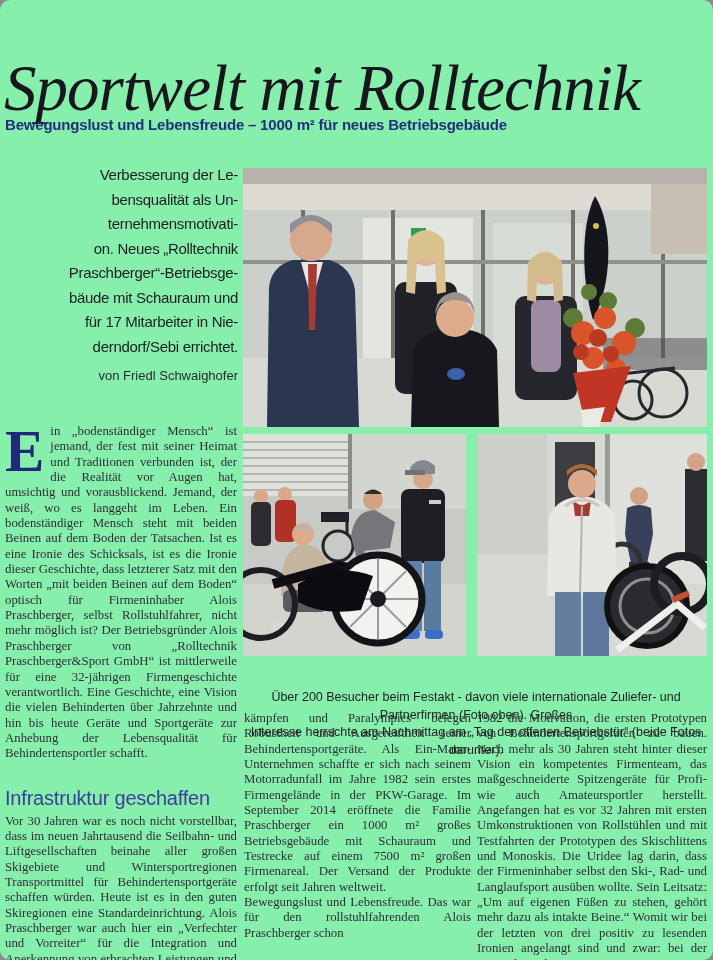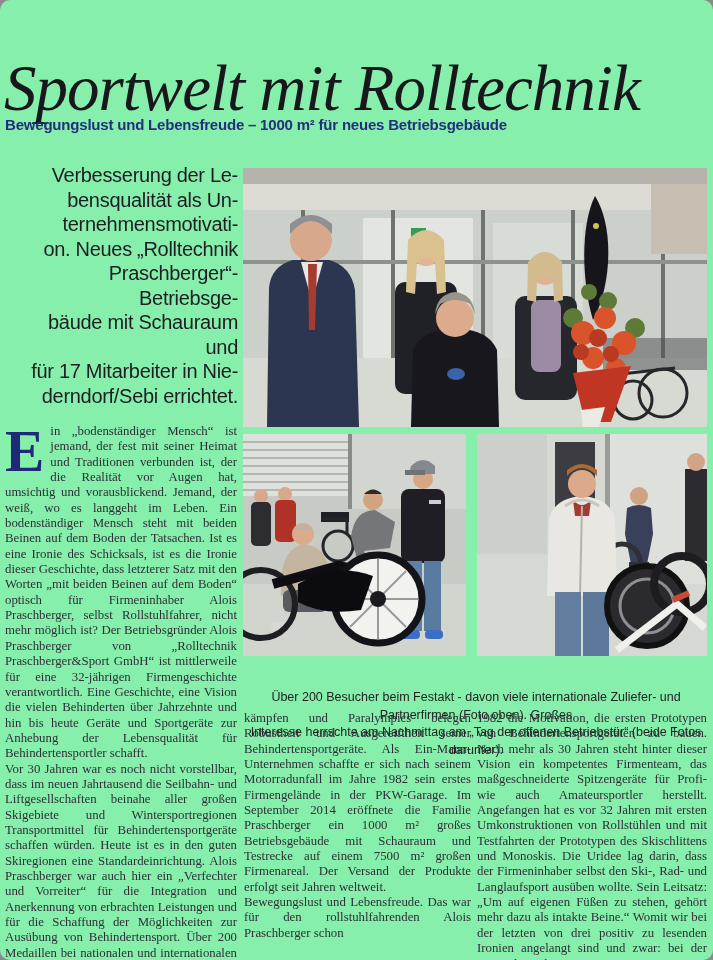--- a/index.html
+++ b/index.html
@@ -6,21 +6,21 @@
   .page{position:relative;width:713px;height:960px;background:#86efac;overflow:hidden;
         font-family:"Liberation Sans",sans-serif;border-radius:10px;}
   
   .title{position:absolute;left:4px;top:12px;width:706px;
          font-family:"Liberation Serif",serif;font-style:italic;font-weight:400;
          font-size:65px;line-height:1.0;color:#17171c;white-space:nowrap;letter-spacing:-1px;}
   .subtitle{position:absolute;left:5px;top:104px;width:680px;
             font-weight:bold;font-size:15px;color:#232e7d;letter-spacing:-0.2px;}
   
   .intro{position:absolute;left:18px;top:163px;width:220px;text-align:right;
-         font-size:20px;line-height:24.5px;color:#1d1d22;white-space:pre-line;letter-spacing:-0.3px;}
+         font-size:15px;line-height:24.5px;color:#1d1d22;white-space:pre-line;letter-spacing:-0.3px;}
   .byline{position:absolute;left:18px;top:368px;width:220px;text-align:right;
           font-size:13px;color:#2a2a2e;}
   
   .photo{position:absolute;overflow:hidden;background:#c6c8c3;}
   .photo svg{display:block;width:100%;height:100%;}
   .photo-main{left:243px;top:168px;width:464px;height:259px;}
   .photo-l{left:243px;top:434px;width:223px;height:222px;}
   .photo-r{left:477px;top:434px;width:230px;height:222px;}
   .caption{position:absolute;left:245px;top:661px;width:462px;text-align:center;
            font-size:12.5px;line-height:17.5px;color:#222;white-space:pre-line;margin-top:28px;}
@@ -51,20 +51,21 @@
 
   <div class="intro">Verbesserung der Le-
 bensqualität als Un-
 ternehmensmotivati-
 on. Neues „Rolltechnik
 Praschberger“-Betriebsge-
 bäude mit Schauraum und
 für 17 Mitarbeiter in Nie-
 derndorf/Sebi errichtet.
 </div>
+  <div class="byline">von Friedl Schwaighofer</div>
 
   <div class="photo photo-main">
     <svg viewBox="0 0 464 259" preserveAspectRatio="none" aria-hidden="true">
       <rect width="464" height="259" fill="#c2c4bf"></rect>
       <rect width="464" height="16" fill="#b7b3ac"></rect>
       <rect y="16" width="464" height="26" fill="#dedbd4"></rect>
       <rect y="42" width="464" height="148" fill="#ccd0ca"></rect>
       <rect x="120" y="50" width="110" height="140" fill="#e3e6e0"></rect>
       <rect x="250" y="55" width="90" height="135" fill="#d8dcd6"></rect>
       <g stroke="#70736c" stroke-width="4">
@@ -227,20 +228,21 @@
       <path d="M140 216 L200 170 L228 194" stroke="#efefec" stroke-width="7" fill="none"></path>
       <path d="M196 166 L212 159" stroke="#c84b33" stroke-width="6"></path>
     </svg>
   </div>
 
   <div class="caption">Über 200 Besucher beim Festakt - davon viele internationale Zuliefer- und Partnerfirmen (Foto oben). Großes
 Interesse herrschte am Nachmittag am „Tag der offenen Betriebstür“ (beide Fotos darunter).</div>
 
   <div class="col col-left">
     <p><span class="dropcap">E</span><span>in „bodenständiger Mensch“ ist jemand, der fest mit seiner Heimat und Traditionen verbunden ist, der die Realität vor Augen hat, umsichtig und vorausblickend. Jemand, der weiß, wo es langgeht im Leben. Ein bodenständiger Mensch steht mit beiden Beinen auf dem Boden der Tatsachen. Ist es eine Ironie des Schicksals, ist es die Ironie dieser Geschichte, dass letzterer Satz mit den Worten „mit beiden Beinen auf dem Boden“ optisch für Firmeninhaber Alois Praschberger, selbst Rollstuhlfahrer, nicht mehr möglich ist? Der Betriebsgründer Alois Praschberger von „Rolltechnik Praschberger&amp;Sport GmbH“ ist mittlerweile für eine 32-jährigen Firmengeschichte verantwortlich. Eine Geschichte, eine Vision die vielen Behinderten über Jahrzehnte und hin bis heute Geräte und Sportgeräte zur Anhebung der Lebensqualität für Behindertensportler schafft.</span></p>
+    <h3 class="sec-h">Infrastruktur geschaffen</h3>
     <p>Vor 30 Jahren war es noch nicht vorstellbar, dass im neuen Jahrtausend die Seilbahn- und Liftgesellschaften beinahe aller großen Skigebiete und Wintersportregionen Transportmittel für Behindertensportgeräte schaffen würden. Heute ist es in den guten Skiregionen eine Standardeinrichtung. Alois Praschberger war auch hier ein „Verfechter und Vorreiter“ für die Integration und Anerkennung von erbrachten Leistungen und für die Schaffung der Möglichkeiten zur Ausübung von Behindertensport. Über 200 Medaillen bei nationalen und internationalen Wett-</p>
   </div>
 
   <div class="col col-mid">
     <p>kämpfen und Paralympics belegen Robustheit und Ausgereiftheit seiner Behindertensportgeräte. Als Ein-Mann-Unternehmen schaffte er sich nach seinem Motorradunfall im Jahre 1982 sein erstes Firmengelände in der PKW-Garage. Im September 2014 eröffnete die Familie Praschberger ein 1000 m² großes Betriebsgebäude mit Schauraum und Testrecke auf einem 7500 m² großen Firmenareal. Der Versand der Produkte erfolgt seit Jahren weltweit.</p>
     <p>Bewegungslust und Lebensfreude. Das war für den rollstuhlfahrenden Alois Praschberger schon</p>
   </div>
 
   <div class="col col-right">
     <p><span>1982 die Motivation, die ersten Prototypen von Behindertensportgeräten zu bauen. Nach mehr als 30 Jahren steht hinter dieser Vision ein kompetentes Firmenteam, das maßgeschneiderte Spitzengeräte für Profi- wie auch Amateursportler herstellt. Angefangen hat es vor 32 Jahren mit ersten Umkonstruktionen von Rollstühlen und mit Testfahrten der Prototypen des Skischlittens und Monoskis. Die Uridee lag darin, dass der Firmeninhaber selbst den Ski-, Rad- und Langlaufsport ausüben wollte. Sein Leitsatz: „Um auf eigenen Füßen zu stehen, gehört mehr dazu als intakte Beine.“ Womit wir bei der letzten von drei positiv zu lesenden Ironien angelangt sind und zwar: bei der Ironie des Lebens.</span><span class="endmark"><span class="tri-up">▲</span><span class="tri-down">▼</span></span></p>

